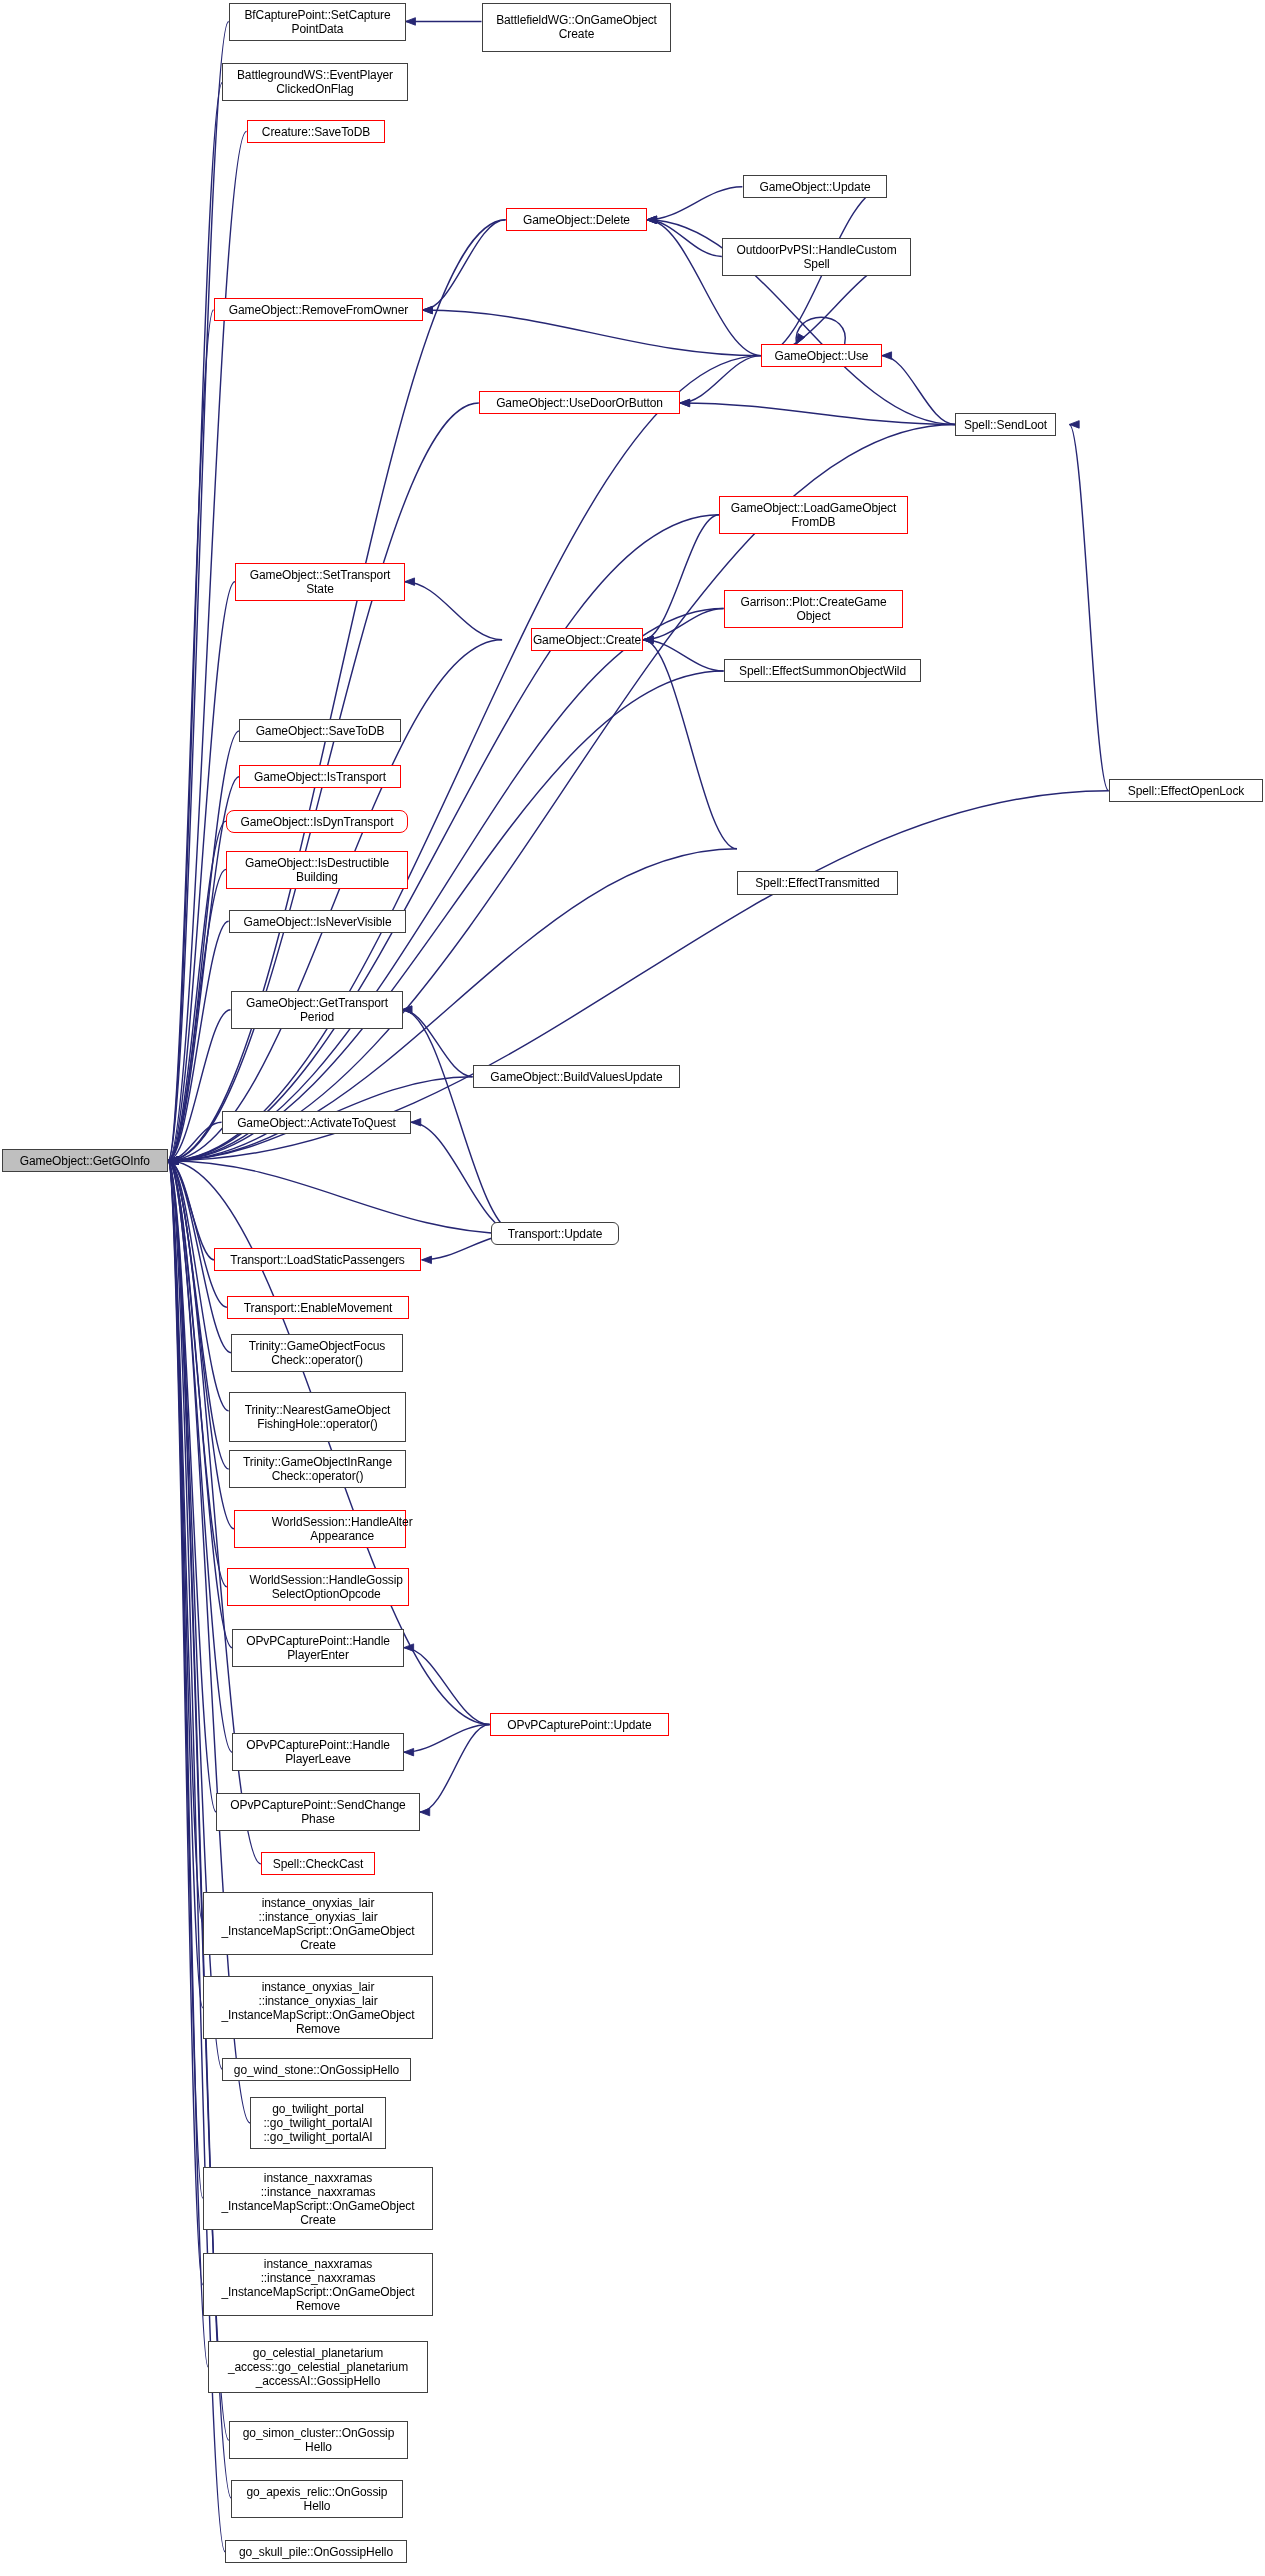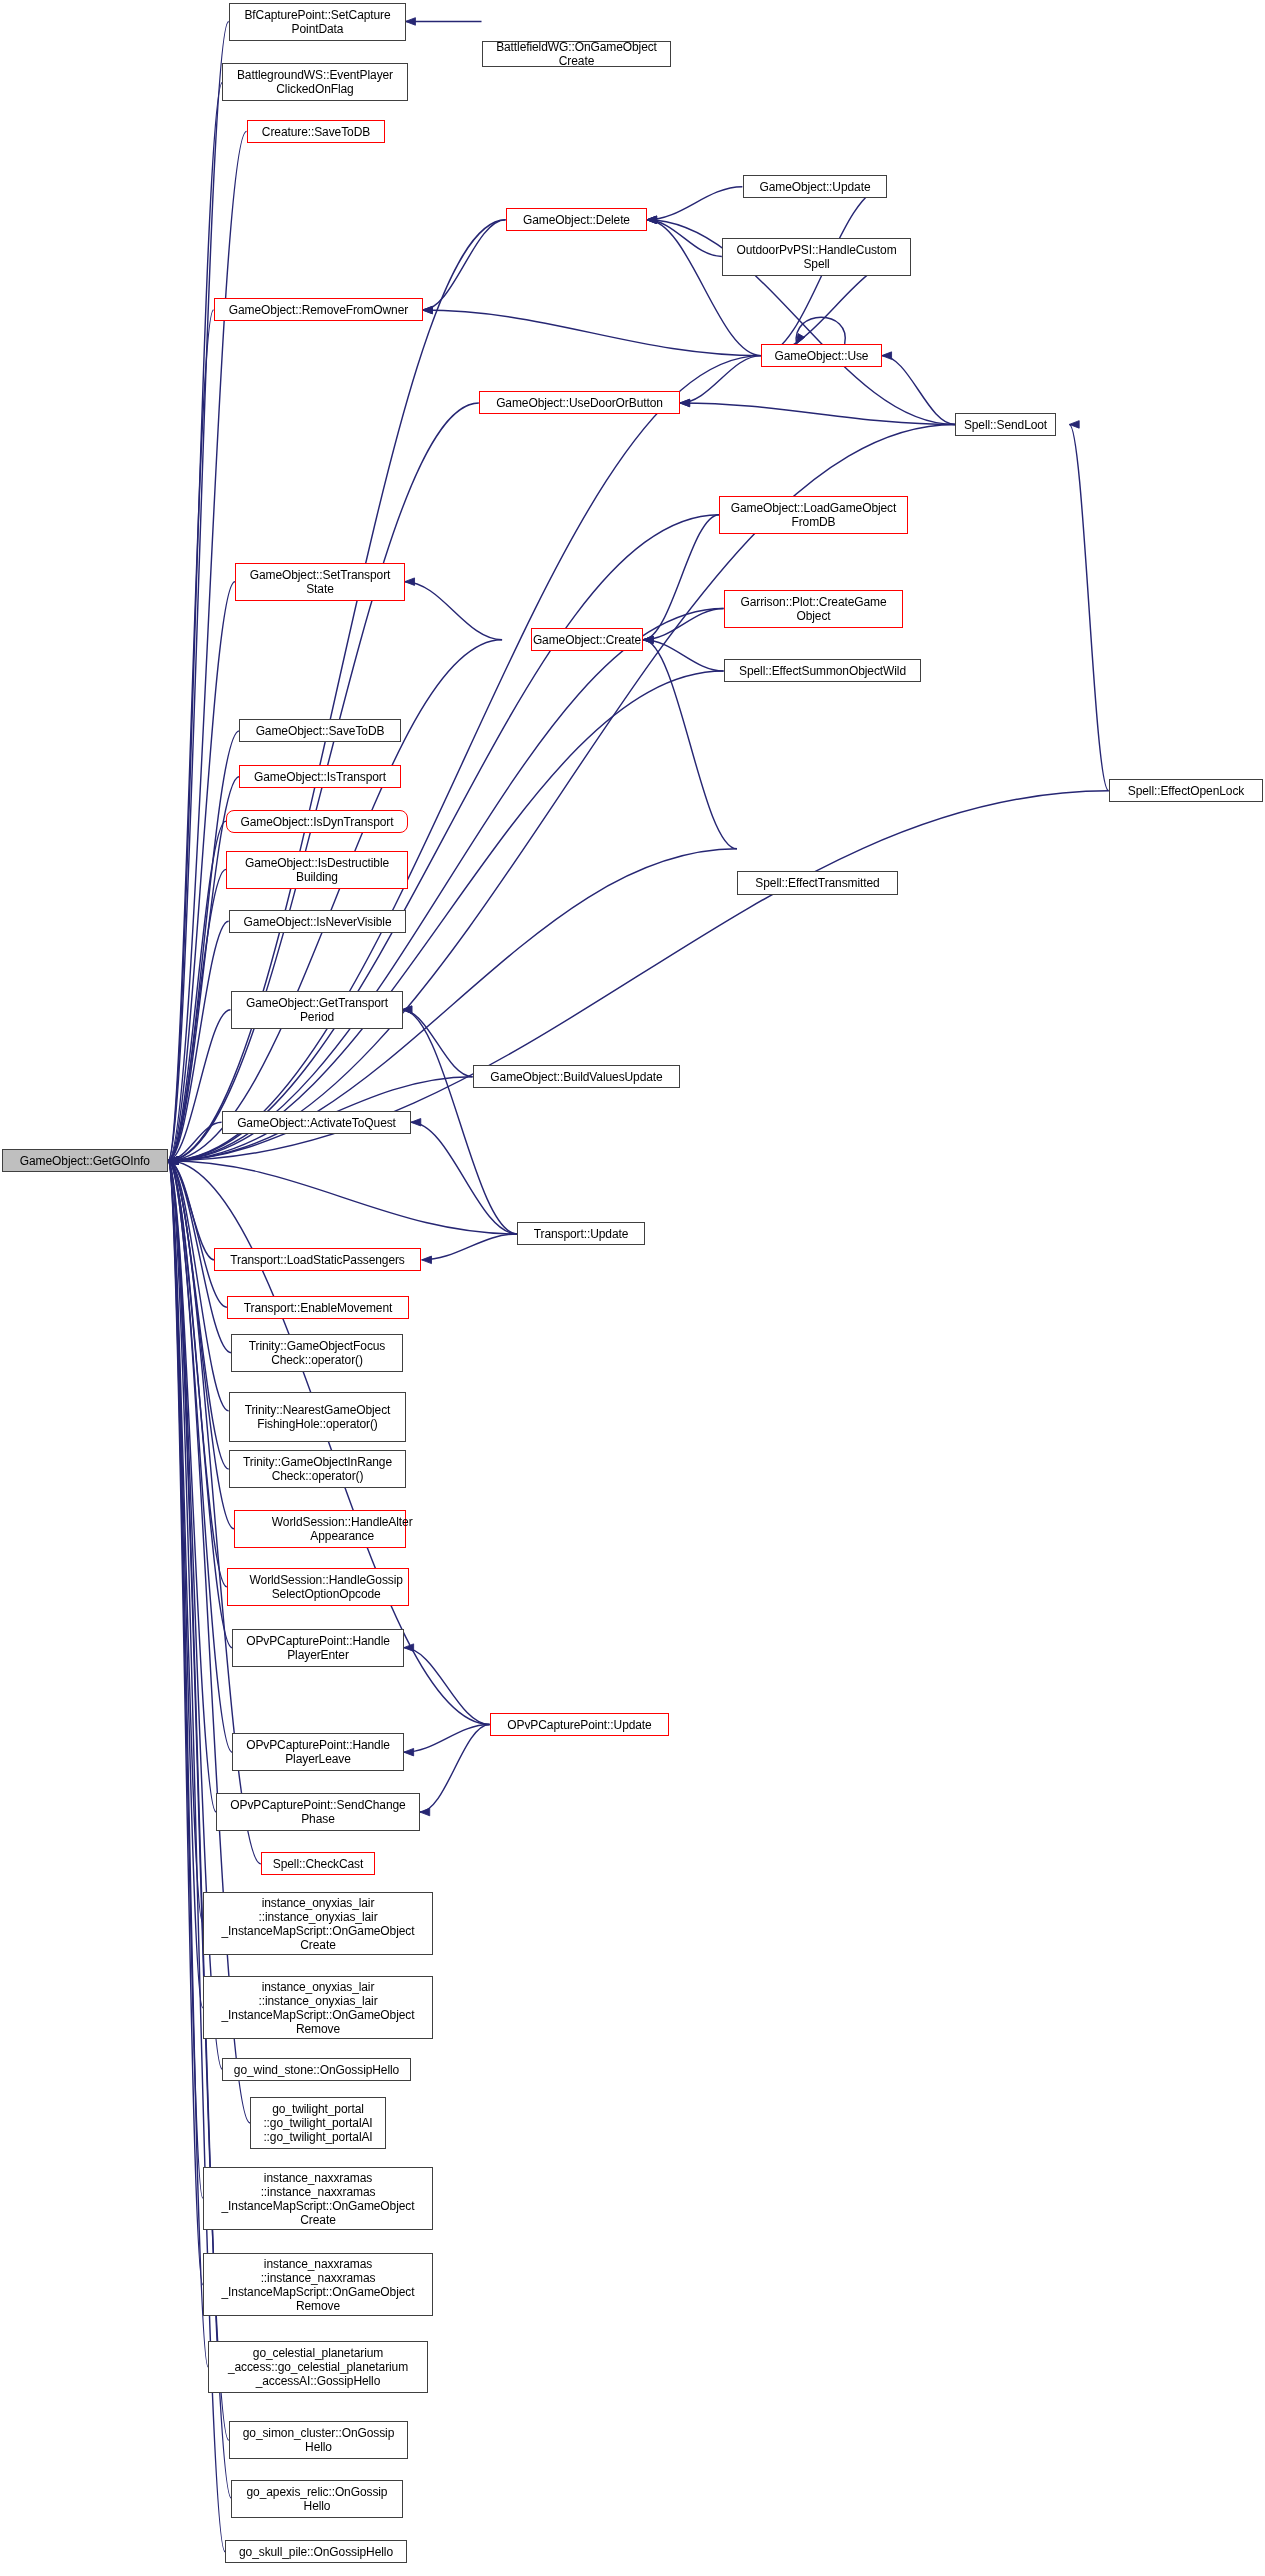--- a/index.html
+++ b/index.html
@@ -162,21 +162,21 @@
         <path d="M 259 2796 C 232.375 2796, 214.625 1299, 188 1299"></path>
         <polygon points="0,0 -11,-4.2 -11,4.2" transform="translate(188,1299) rotate(180)"></polygon>
         <path d="M 252 2856 C 228 2856, 212 1299, 188 1299"></path>
         <polygon points="0,0 -11,-4.2 -11,4.2" transform="translate(188,1299) rotate(180)"></polygon>
       </g>
   </svg>
   <div id="node-layer">
       <div class="node root" style="left: 1.8px; top: 1149px; width: 166px; height: 23px;">GameObject::GetGOInfo</div>
       <div class="node" style="left: 229px; top: 2.7px; width: 177px; height: 38px;">BfCapturePoint::SetCapture
 PointData</div>
-      <div class="node" style="left: 482px; top: 2.7px; width: 189px; height: 26px; margin-top: 38px;">BattlefieldWG::OnGameObject
+      <div class="node" style="left: 482px; top: 2.7px; width: 189px; height: 49px;">BattlefieldWG::OnGameObject
 Create</div>
       <div class="node" style="left: 222px; top: 63px; width: 186px; height: 38px;">BattlegroundWS::EventPlayer
 ClickedOnFlag</div>
       <div class="node red" style="left: 247px; top: 120px; width: 138px; height: 23px;">Creature::SaveToDB</div>
       <div class="node" style="left: 743px; top: 175px; width: 144px; height: 23px;">GameObject::Update</div>
       <div class="node red" style="left: 506px; top: 208px; width: 141px; height: 23px;">GameObject::Delete</div>
       <div class="node" style="left: 722px; top: 238px; width: 189px; height: 38px;">OutdoorPvPSI::HandleCustom
 Spell</div>
       <div class="node red" style="left: 214px; top: 298px; width: 209px; height: 23px;">GameObject::RemoveFromOwner</div>
       <div class="node red" style="left: 761px; top: 344px; width: 121px; height: 23px;">GameObject::Use</div>
@@ -195,21 +195,21 @@
       <div class="node red" style="left: 226px; top: 810px; width: 182px; height: 23px; border-radius: 8px;">GameObject::IsDynTransport</div>
       <div class="node red" style="left: 226px; top: 851px; width: 182px; height: 38px;">GameObject::IsDestructible
 Building</div>
       <div class="node" style="left: 229px; top: 910px; width: 177px; height: 23px;">GameObject::IsNeverVisible</div>
       <div class="node" style="left: 231px; top: 991px; width: 172px; height: 38px;">GameObject::GetTransport
 Period</div>
       <div class="node" style="left: 473px; top: 1065px; width: 207px; height: 23px;">GameObject::BuildValuesUpdate</div>
       <div class="node" style="left: 222px; top: 1111px; width: 189px; height: 23px;">GameObject::ActivateToQuest</div>
       <div class="node" style="left: 737px; top: 871px; width: 161px; height: 24px;">Spell::EffectTransmitted</div>
       <div class="node" style="left: 1109px; top: 779px; width: 154px; height: 23px;">Spell::EffectOpenLock</div>
-      <div class="node" style="left: 517px; top: 1222px; width: 128px; height: 23px;">Transport::Update</div>
+      <div class="node" style="left: 491px; top: 1222px; width: 128px; height: 23px; border-radius: 6px;">Transport::Update</div>
       <div class="node red" style="left: 214px; top: 1248px; width: 207px; height: 23px;">Transport::LoadStaticPassengers</div>
       <div class="node red" style="left: 227px; top: 1296px; width: 182px; height: 23px;">Transport::EnableMovement</div>
       <div class="node" style="left: 231px; top: 1334px; width: 172px; height: 38px;">Trinity::GameObjectFocus
 Check::operator()</div>
       <div class="node" style="left: 229px; top: 1392px; width: 177px; height: 50px;">Trinity::NearestGameObject
 FishingHole::operator()</div>
       <div class="node" style="left: 229px; top: 1450px; width: 177px; height: 38px;">Trinity::GameObjectInRange
 Check::operator()</div>
       <div class="node red" style="left: 234px; top: 1510px; width: 172px; height: 38px; padding-left: 48px;">WorldSession::HandleAlter
 Appearance</div>

